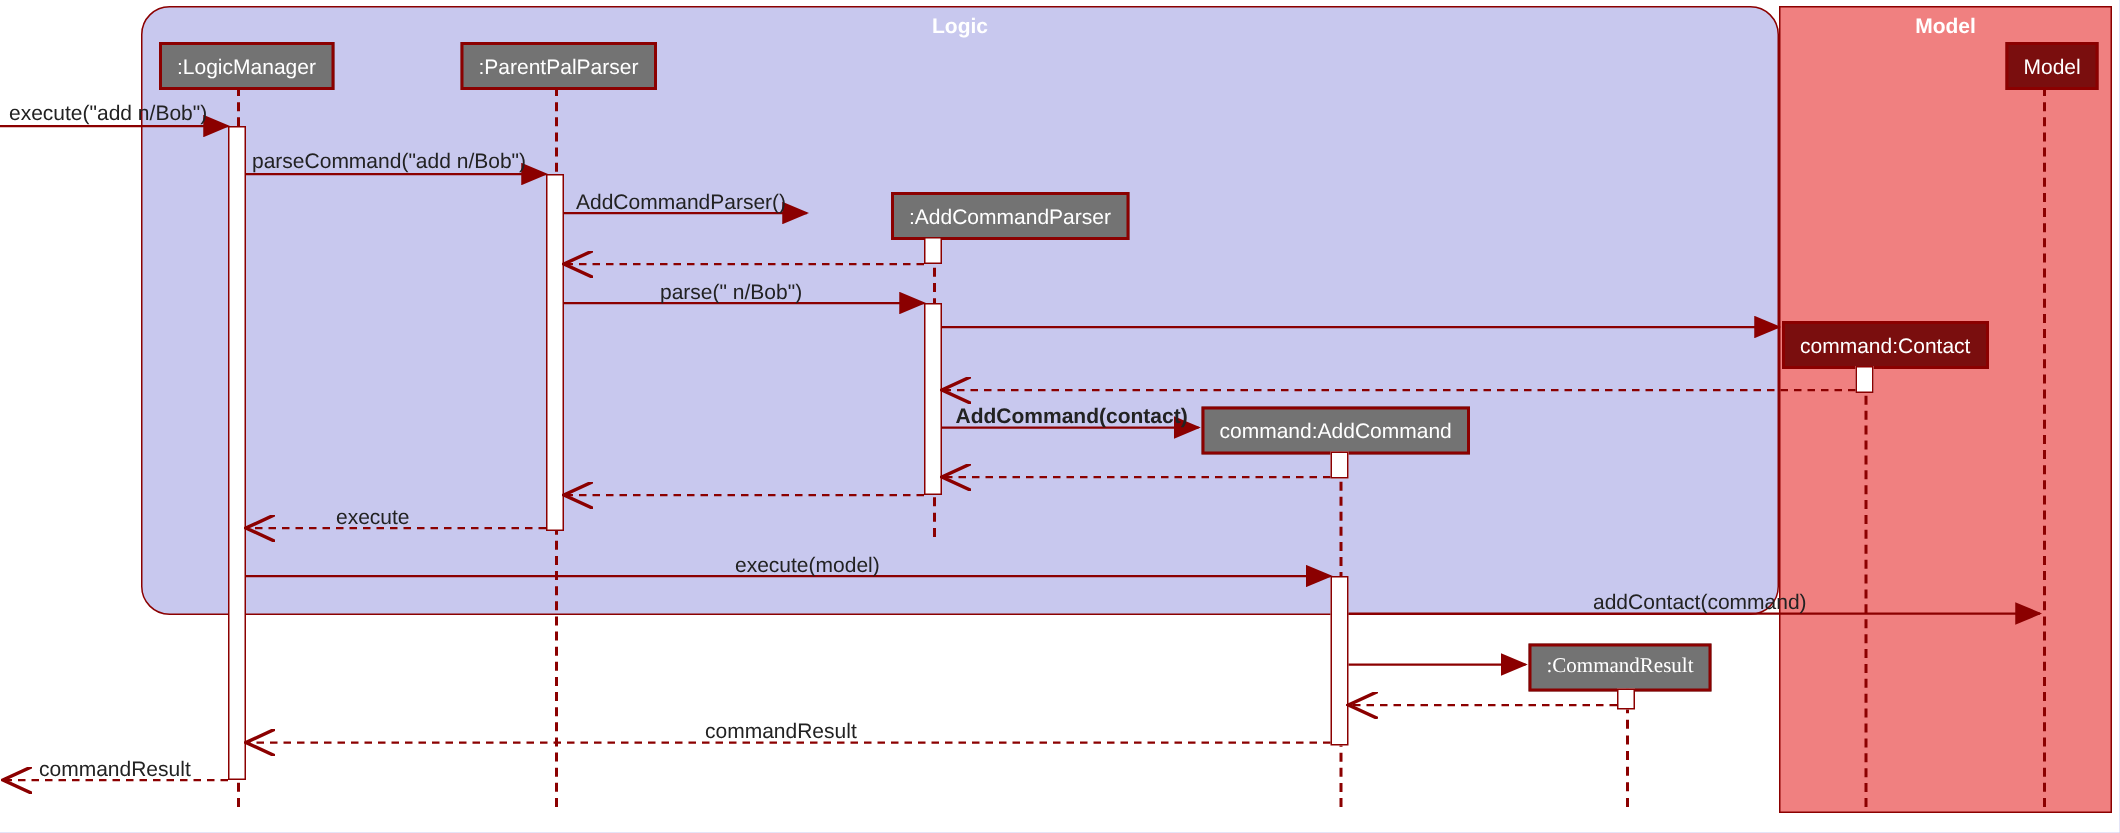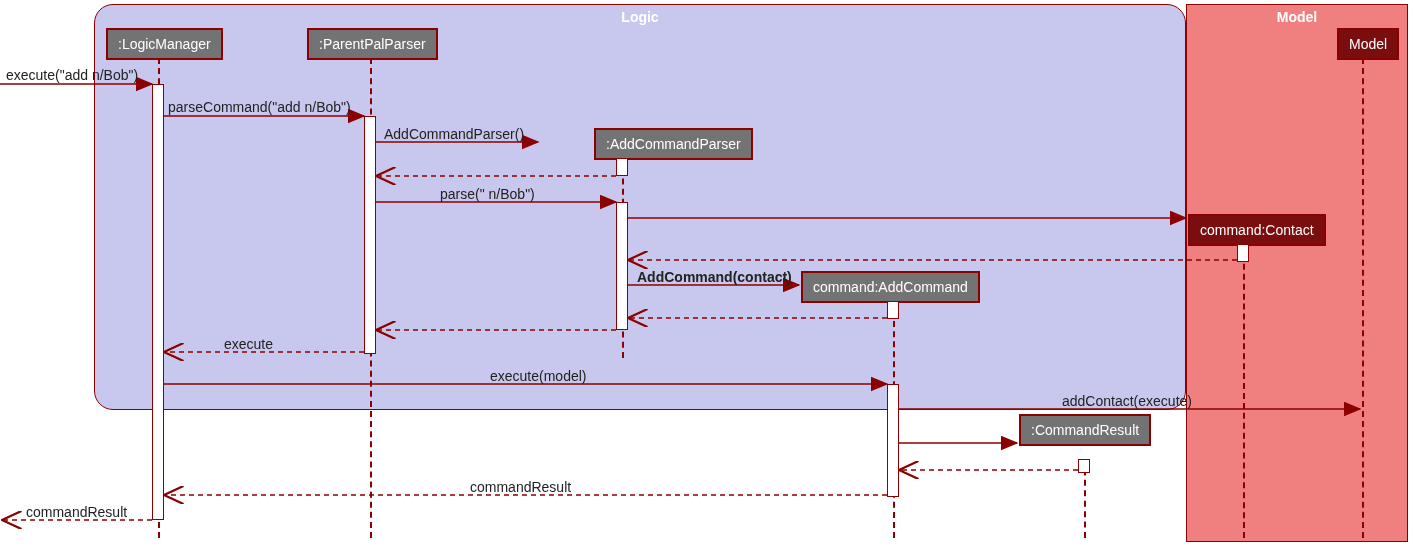--- a/index.html
+++ b/index.html
@@ -73,21 +73,21 @@
 </div>
 <div class="region model-region" style="left:1186px; top:4px; width:222px; height:538px;">
   <div class="region-title">Model</div>
 </div>
 
 <div class="participant-box logic-head" style="left:106px; top:28px;">:LogicManager</div>
 <div class="participant-box logic-head" style="left:307px; top:28px;">:ParentPalParser</div>
 <div class="participant-box logic-head" style="left:546px; top:128px;margin-left:48px;">:AddCommandParser</div>
 <div class="participant-box model-head" style="left:1188px; top:214px;">command:Contact</div>
 <div class="participant-box logic-head" style="left:801px; top:271px;">command:AddCommand</div>
-<div class="participant-box logic-head" style="left:1019px; top:414px;">:CommandResult</div>
+<div class="participant-box logic-head" style="left:1019px; top:429px;font-family:Liberation Serif, serif;">:CommandResult</div>
 <div class="participant-box model-head" style="left:1337px; top:28px;">Model</div>
 
 <div class="lifeline" style="left:158px; top:58px; height:480px;"></div>
 <div class="lifeline" style="left:370px; top:58px; height:480px;"></div>
 <div class="lifeline" style="left:622px; top:158px; height:200px;"></div>
 <div class="lifeline" style="left:1243px; top:244px; height:294px;"></div>
 <div class="lifeline" style="left:893px; top:301px; height:237px;"></div>
 <div class="lifeline" style="left:1084px; top:459px; height:79px;"></div>
 <div class="lifeline" style="left:1362px; top:58px; height:480px;"></div>
 
@@ -145,15 +145,15 @@
   <line x1="152" y1="520" x2="2" y2="520" stroke="#8b0000" stroke-width="1.5" stroke-dasharray="5,4" marker-end="url(#ah-open)"></line>
 </svg>
 
 <div class="msg-label" style="left:6px; top:67px;">execute("add n/Bob")</div>
 <div class="msg-label" style="left:168px; top:99px;">parseCommand("add n/Bob")</div>
 <div class="msg-label" style="left:384px; top:126px;text-align:right;">AddCommandParser()</div>
 <div class="msg-label" style="left:440px; top:186px;">parse(" n/Bob")</div>
 <div class="msg-label" style="left:637px; top:269px;font-weight:bold;">AddCommand(contact)</div>
 <div class="msg-label" style="left:224px; top:336px;">execute</div>
 <div class="msg-label" style="left:470px; top:368px;margin-left:20px;">execute(model)</div>
-<div class="msg-label" style="left:1062px; top:393px;">addContact(execute)</div>
+<div class="msg-label" style="left:1062px; top:393px;">addContact(command)</div>
 <div class="msg-label" style="left:470px; top:479px;">commandResult</div>
 <div class="msg-label" style="left:26px; top:504px;">commandResult</div>
 
 </body></html>

